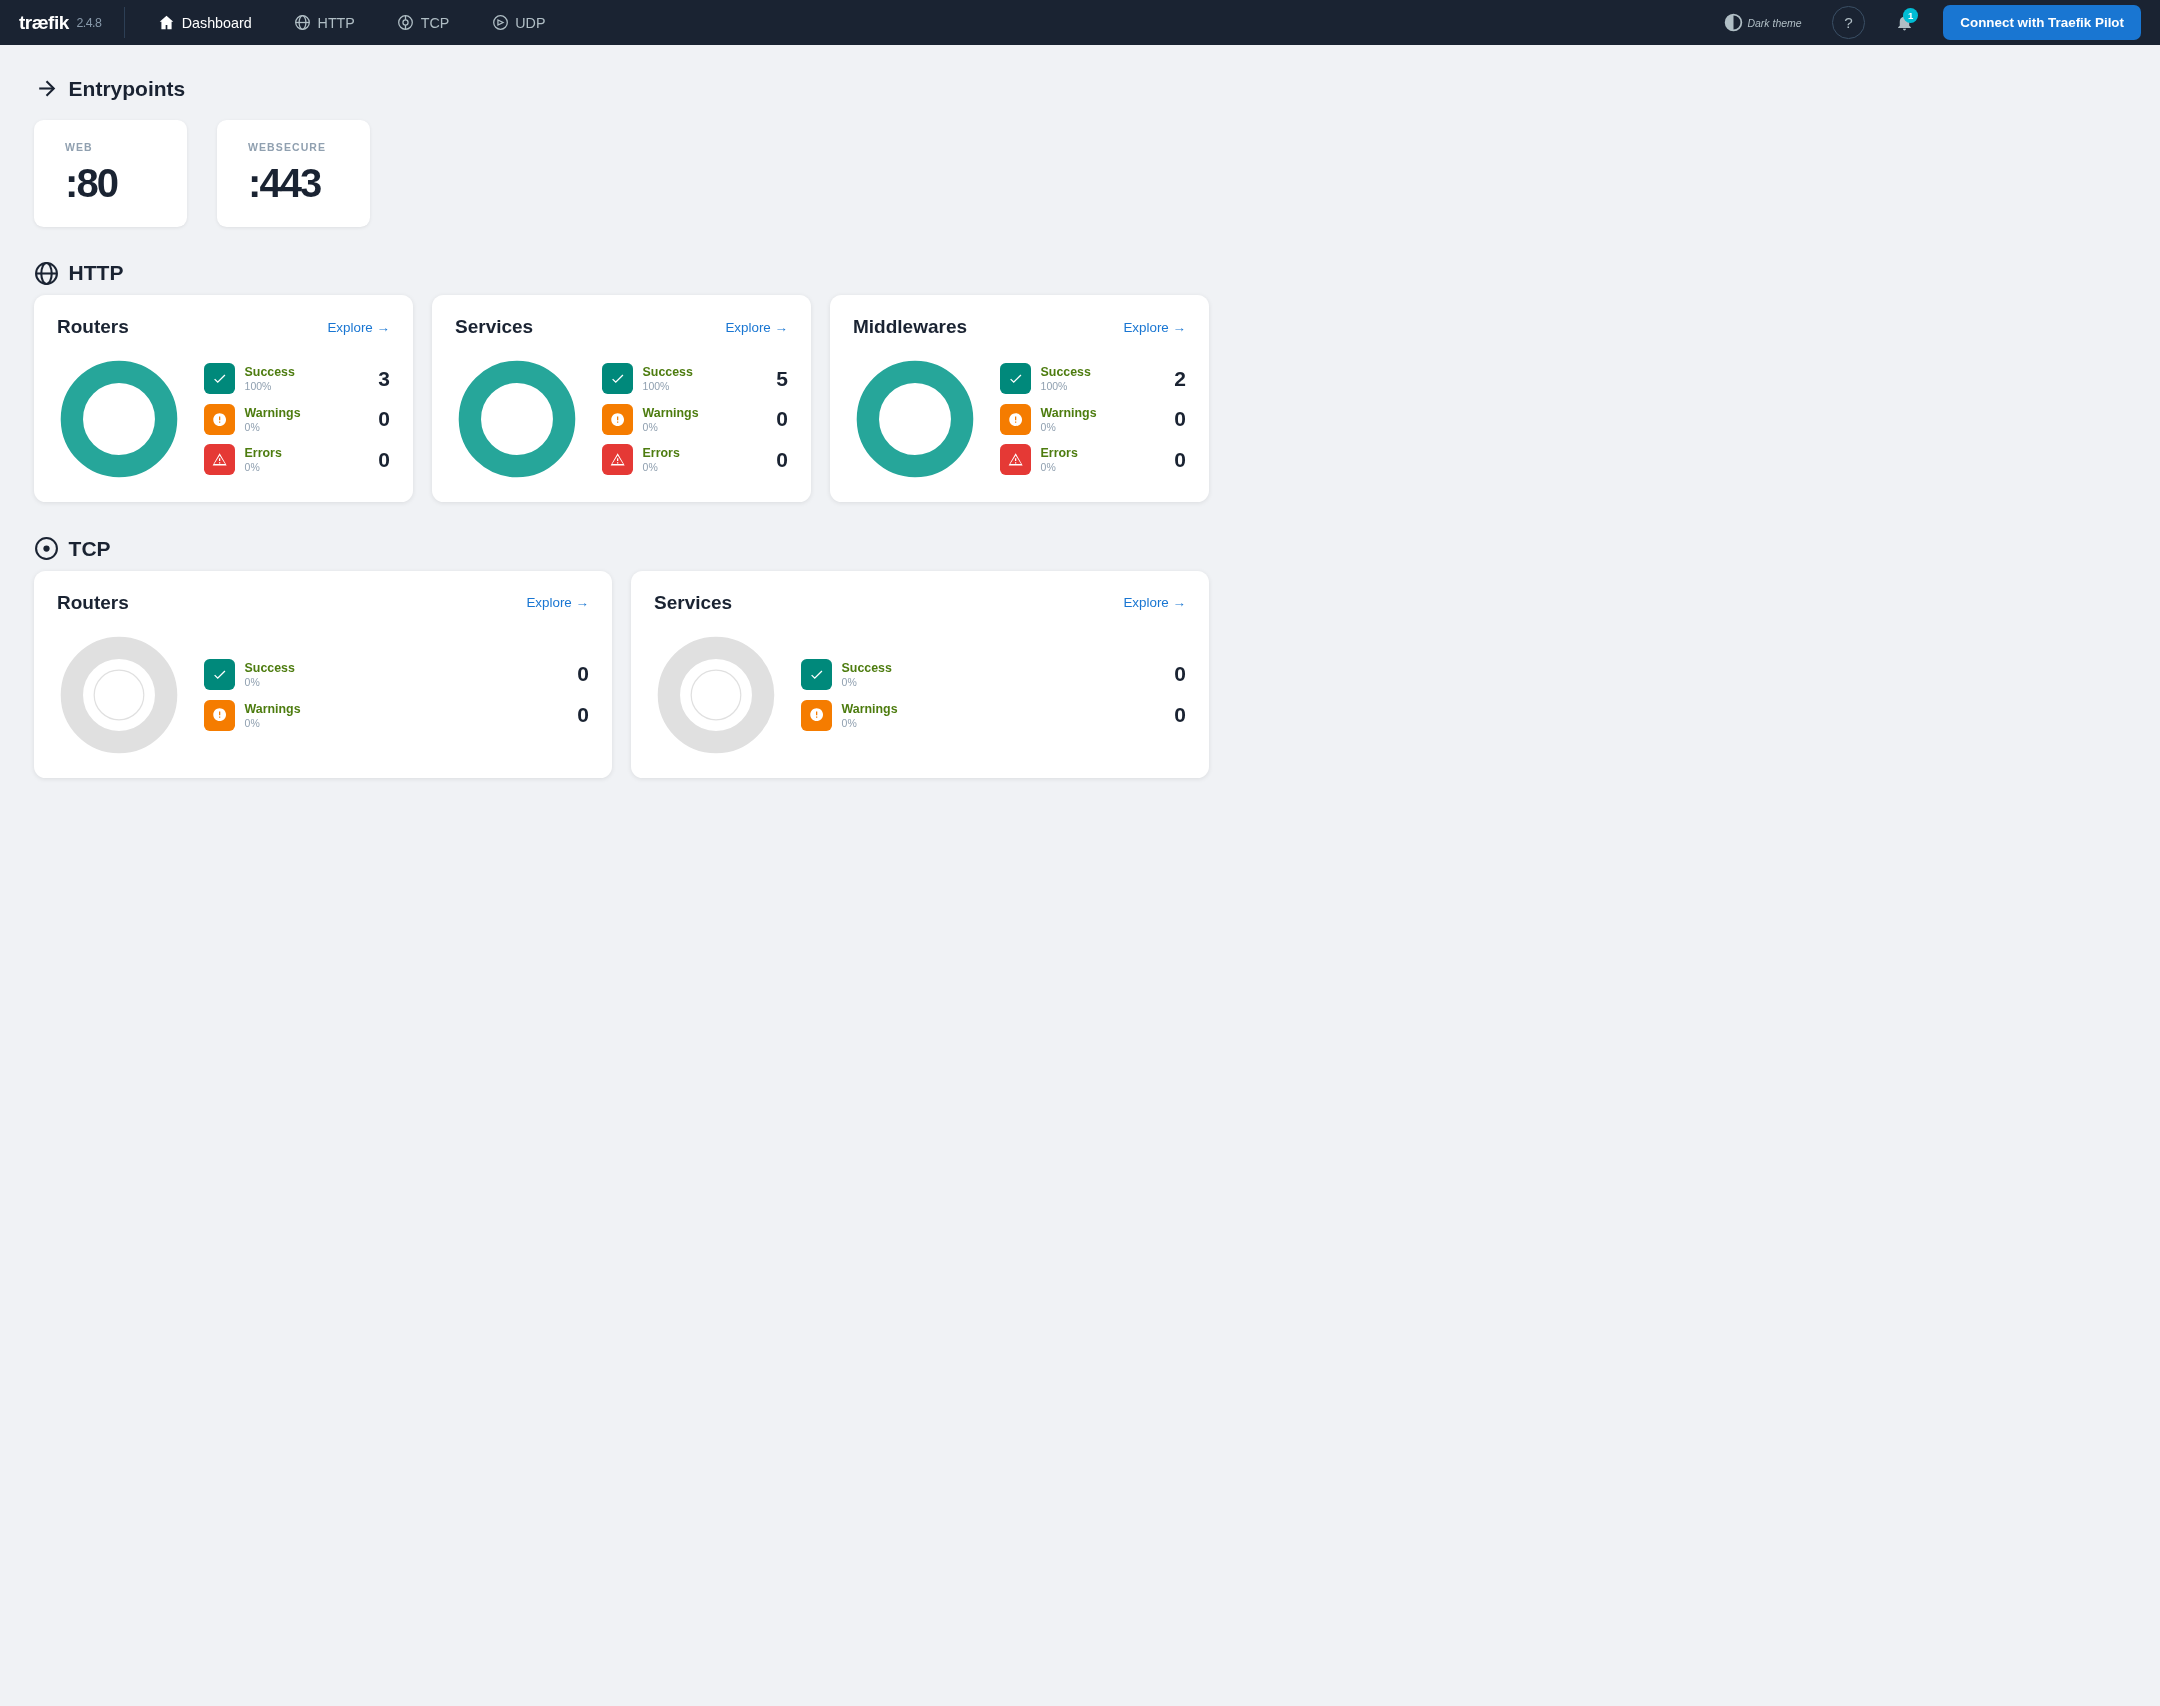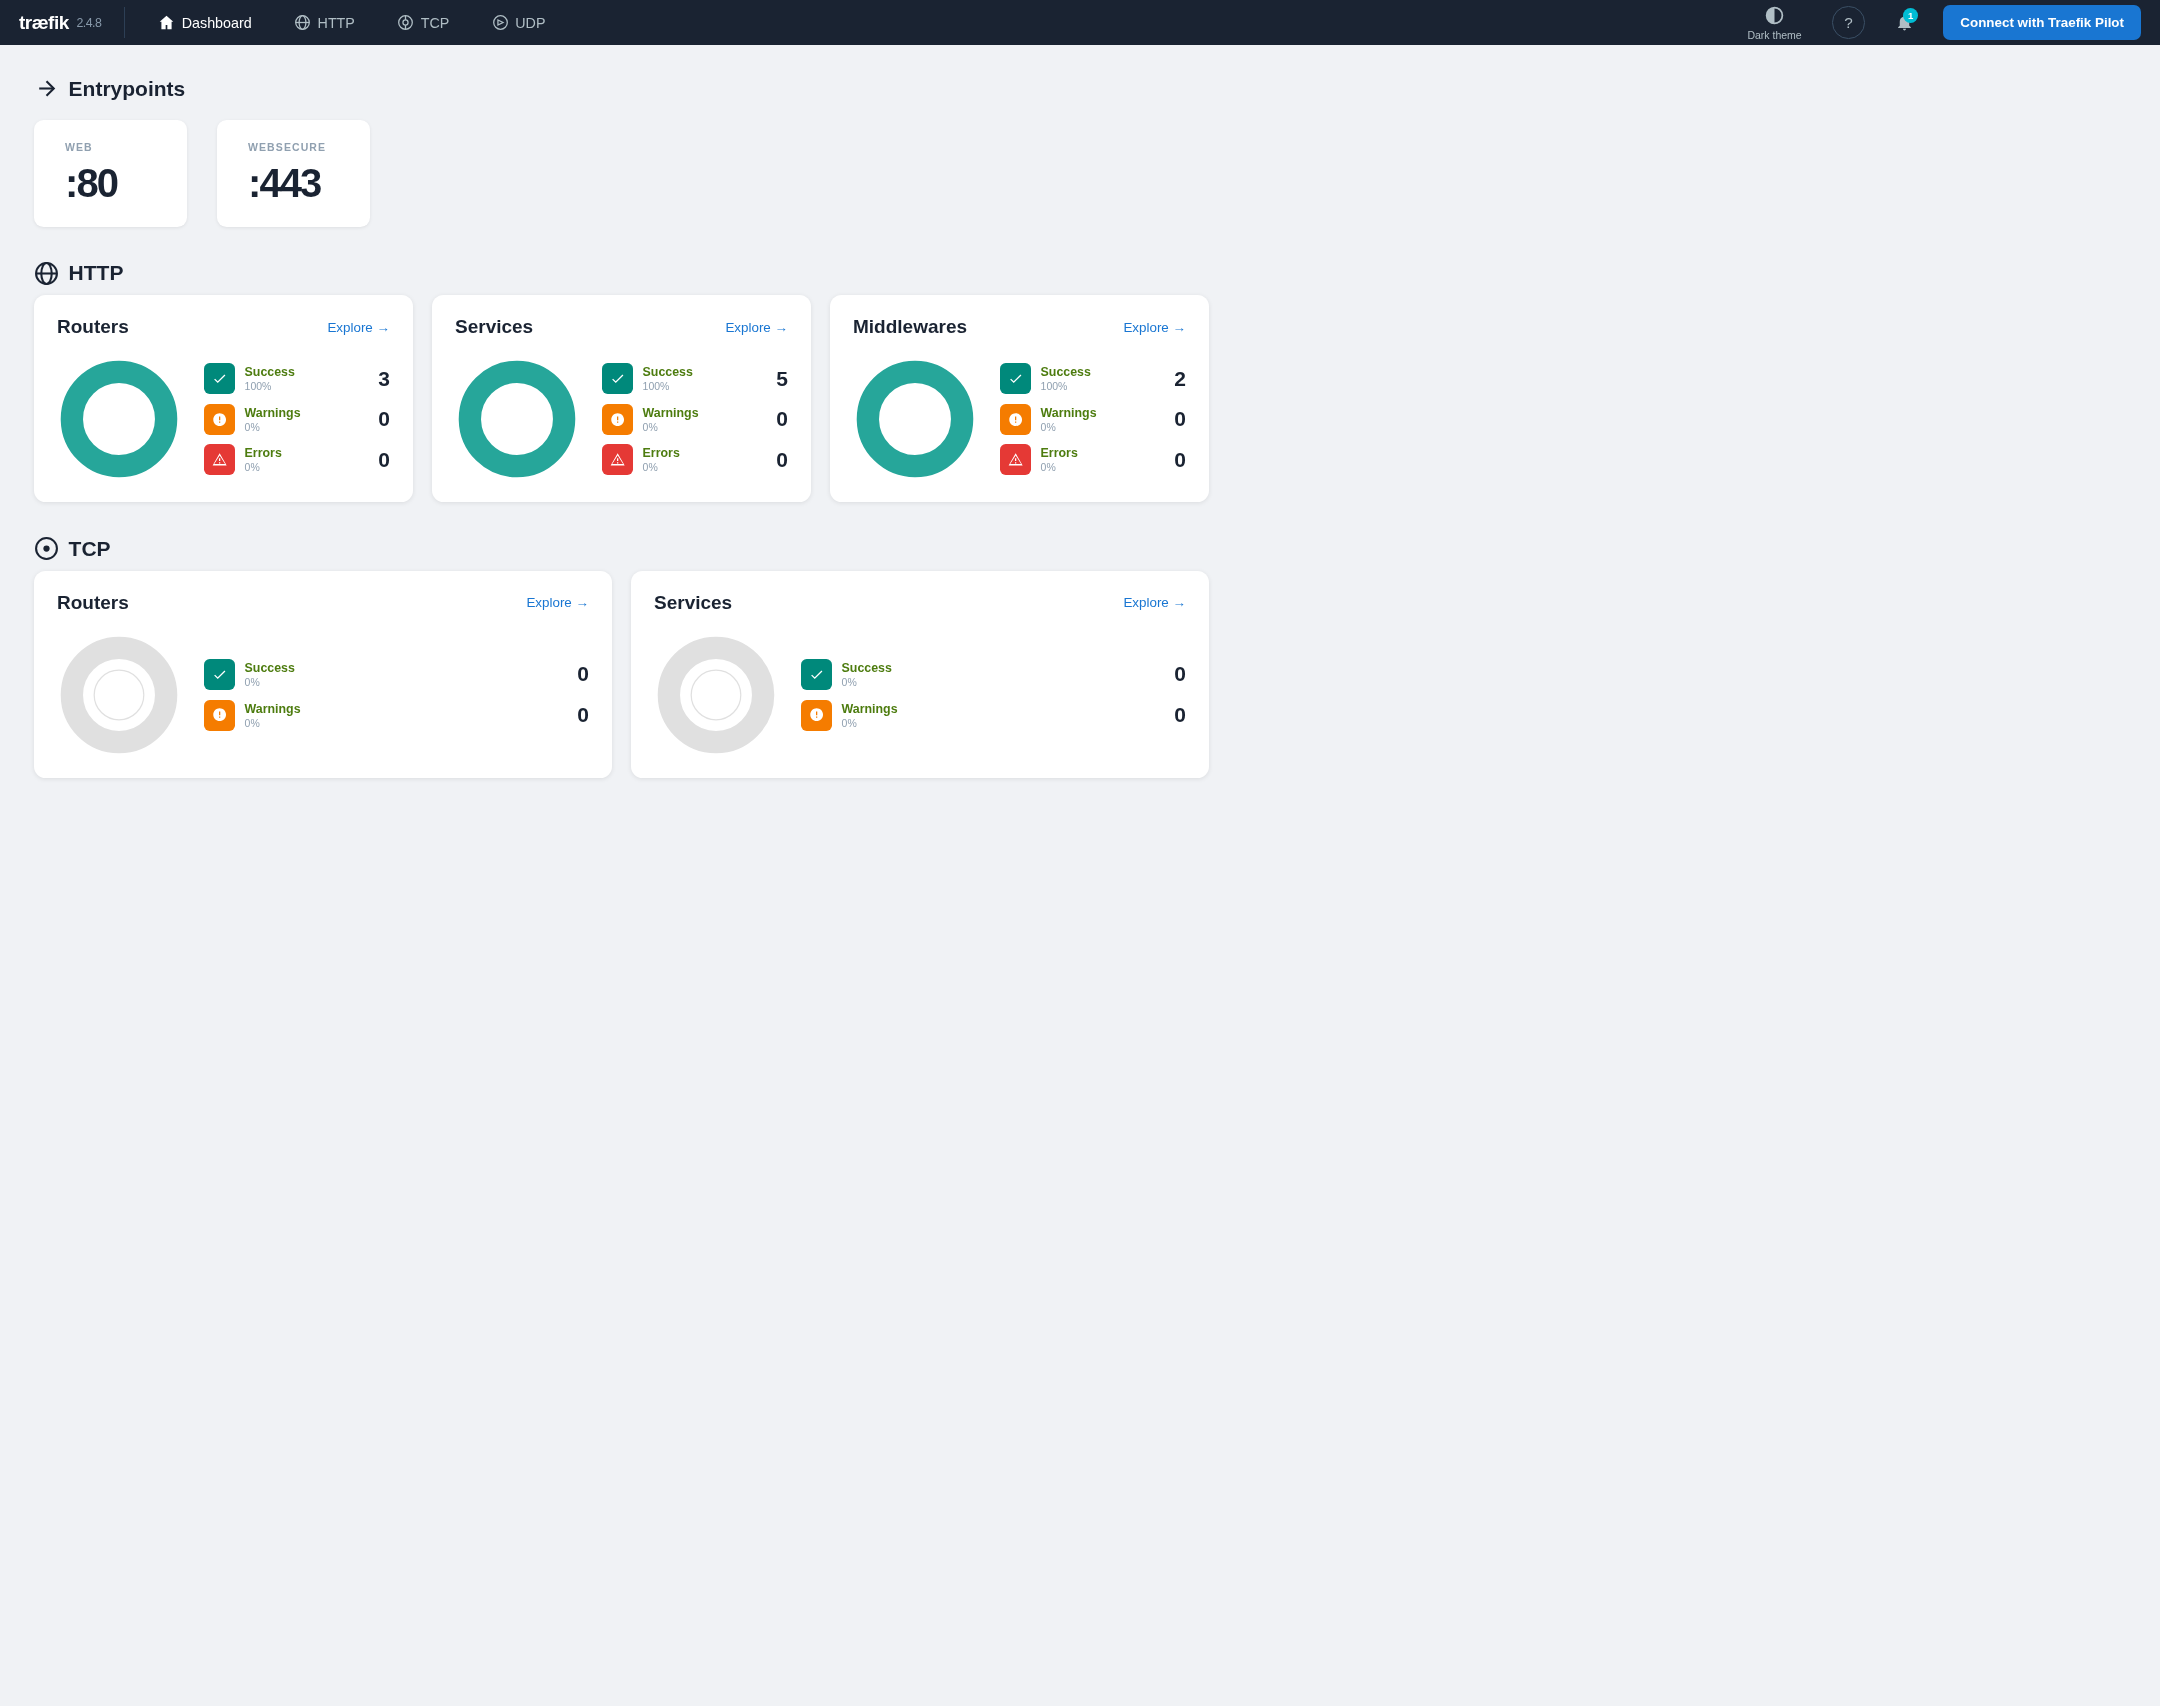--- a/index.html
+++ b/index.html
@@ -59,27 +59,28 @@
     .nav-icon {
       width: 17px;
       height: 17px;
       display: inline-flex;
       align-items: center;
       justify-content: center;
     }
     .navbar-spacer { flex: 1; }
     .dark-theme-btn {
       display: flex;
-      flex-direction: column;
+      flex-direction: row;
       align-items: center;
       gap: 3px;
       color: #b0bec5;
       font-size: 10.5px;
       cursor: pointer;
       padding: 3.8px 7.6px;
+      font-style: italic;
     }
     .dark-theme-btn svg { width: 21px; height: 21px; }
     .help-btn {
       width: 32.5px;
       height: 32.5px;
       border-radius: 50%;
       border: 1px solid #3a4f65;
       background: transparent;
       color: #b0bec5;
       font-size: 15.3px;

